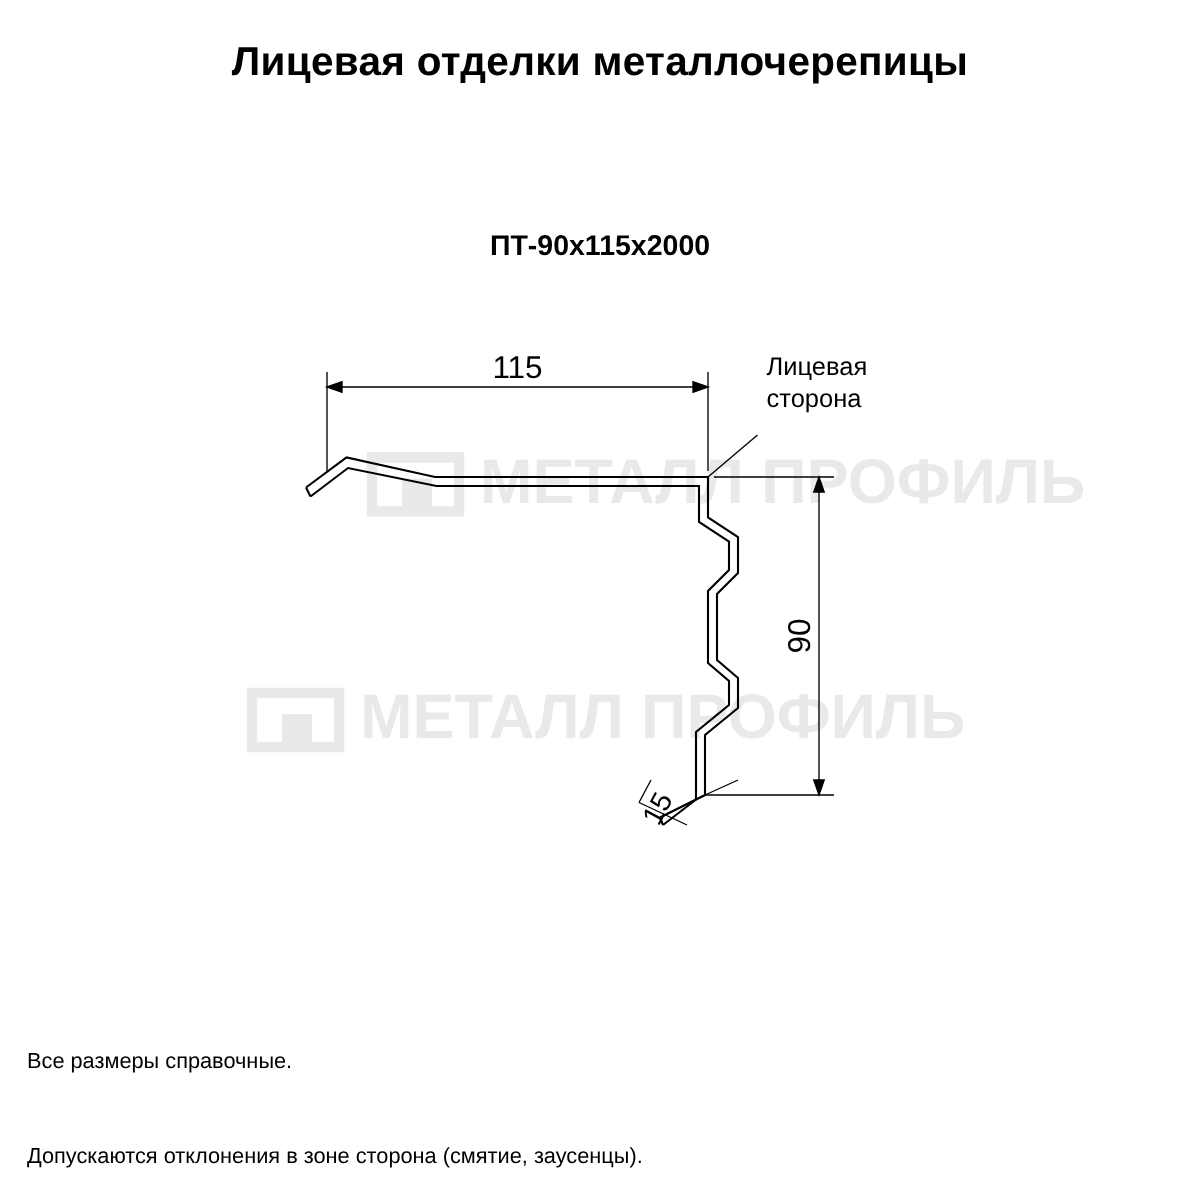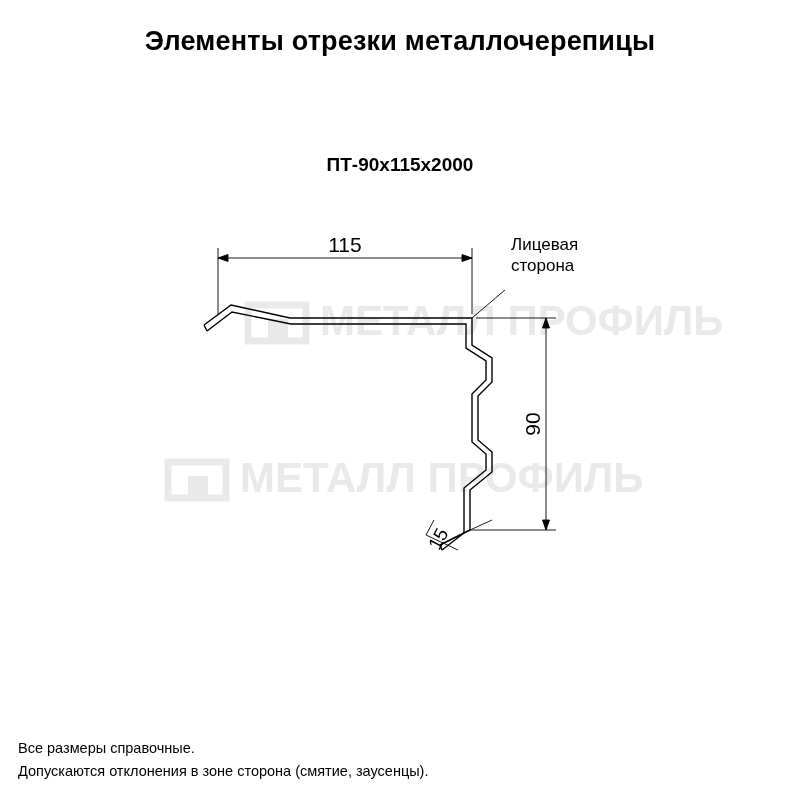--- a/index.html
+++ b/index.html
@@ -67,20 +67,21 @@
   }
   .footnotes {
     position: absolute;
     left: 18px;
     bottom: 18px;
     font-size: 14.5px;
     line-height: 1.55;
   }
   .footnotes div {
     white-space: nowrap;
+    margin-top: 40px;
   }
   svg text {
     font-family: "Liberation Sans", sans-serif;
   }
 </style>
 </head>
 <body>
 
 <div class="page">
 
@@ -96,21 +97,21 @@
 
         <g transform="translate(168,440)">
           <rect x="0" y="22" width="58" height="36" fill="none" stroke="#e9e9e9" stroke-width="7"></rect>
           <rect x="20" y="36" width="20" height="22" fill="#e9e9e9"></rect>
           <text x="72" y="52" font-size="42" font-weight="bold" fill="#e9e9e9">МЕТАЛЛ ПРОФИЛЬ</text>
         </g>
       </g>
     </svg>
   </div>
 
-  <div class="title">Элементы отрезки металлочерепицы</div>
+  <div class="title">Лицевая отделки металлочерепицы</div>
   <div class="code">ПТ-90х115х2000</div>
 
   <div class="drawing">
     <svg width="800" height="430" viewBox="0 0 800 430">
       <g stroke="#000000" fill="none" stroke-width="1.4" stroke-linejoin="miter" stroke-linecap="butt">
 
         <path d="M204,135 L231,115 L290,128 L410,128 L472,128 L472,155 L492,168 L492,192 L478,206
                  L478,250 L492,262 L492,282 L470,300 L470,340 L440,355"></path>
         <path d="M207,141 L232,122 L291,134 L411,134 L466,134 L466,158 L486,171 L486,190 L472,204
                  L472,252 L486,264 L486,280 L464,298 L464,343 L442,360"></path>

